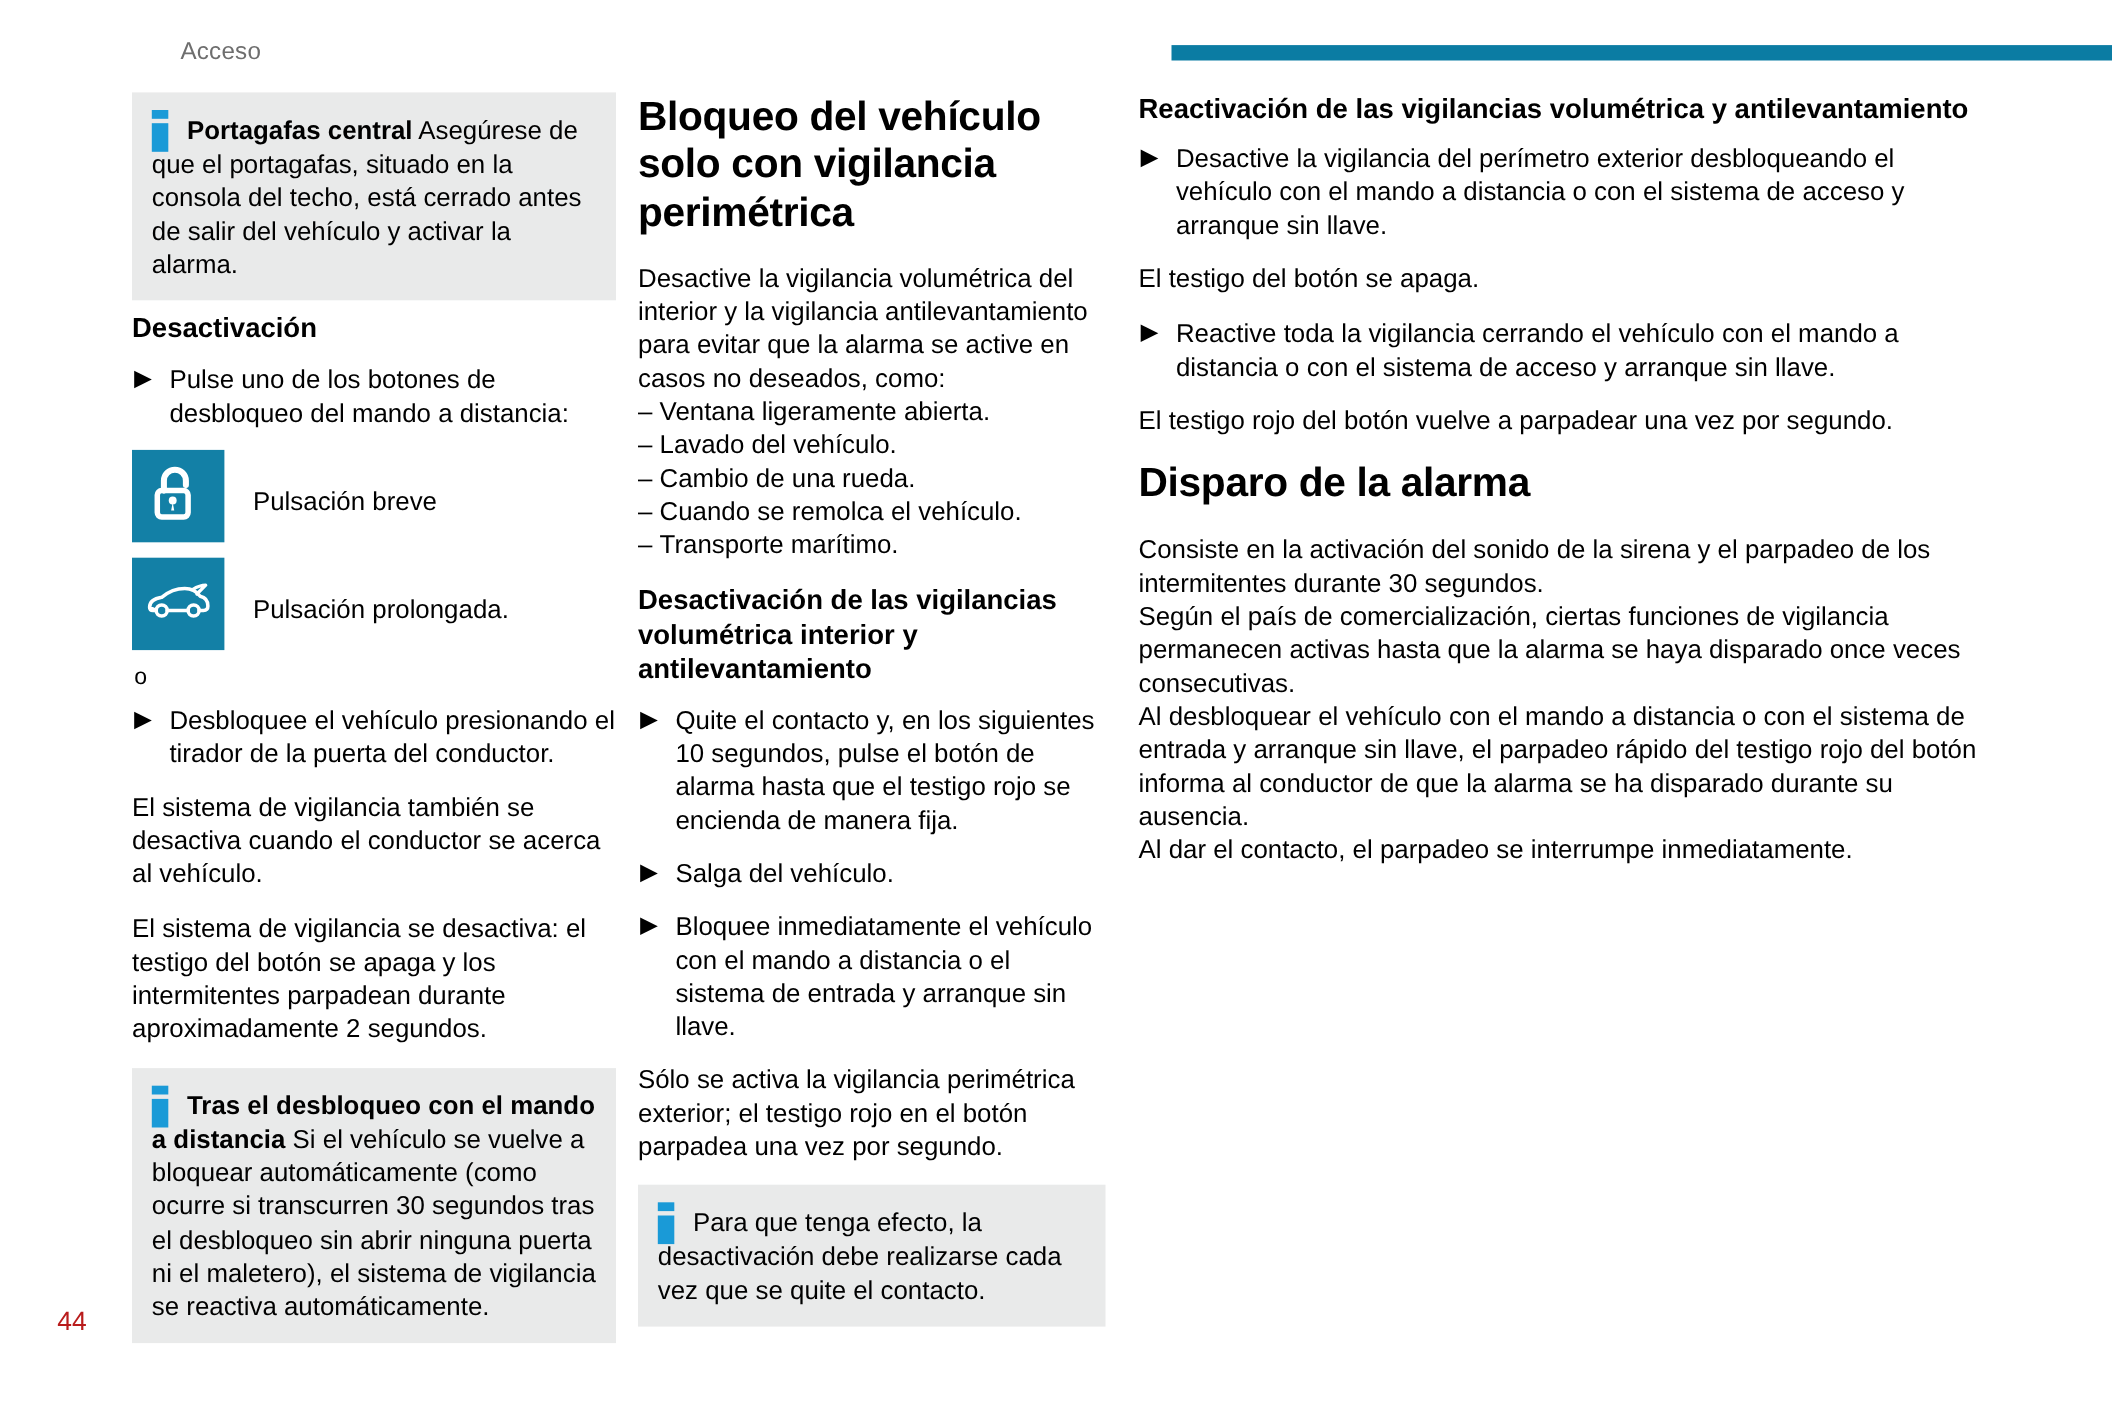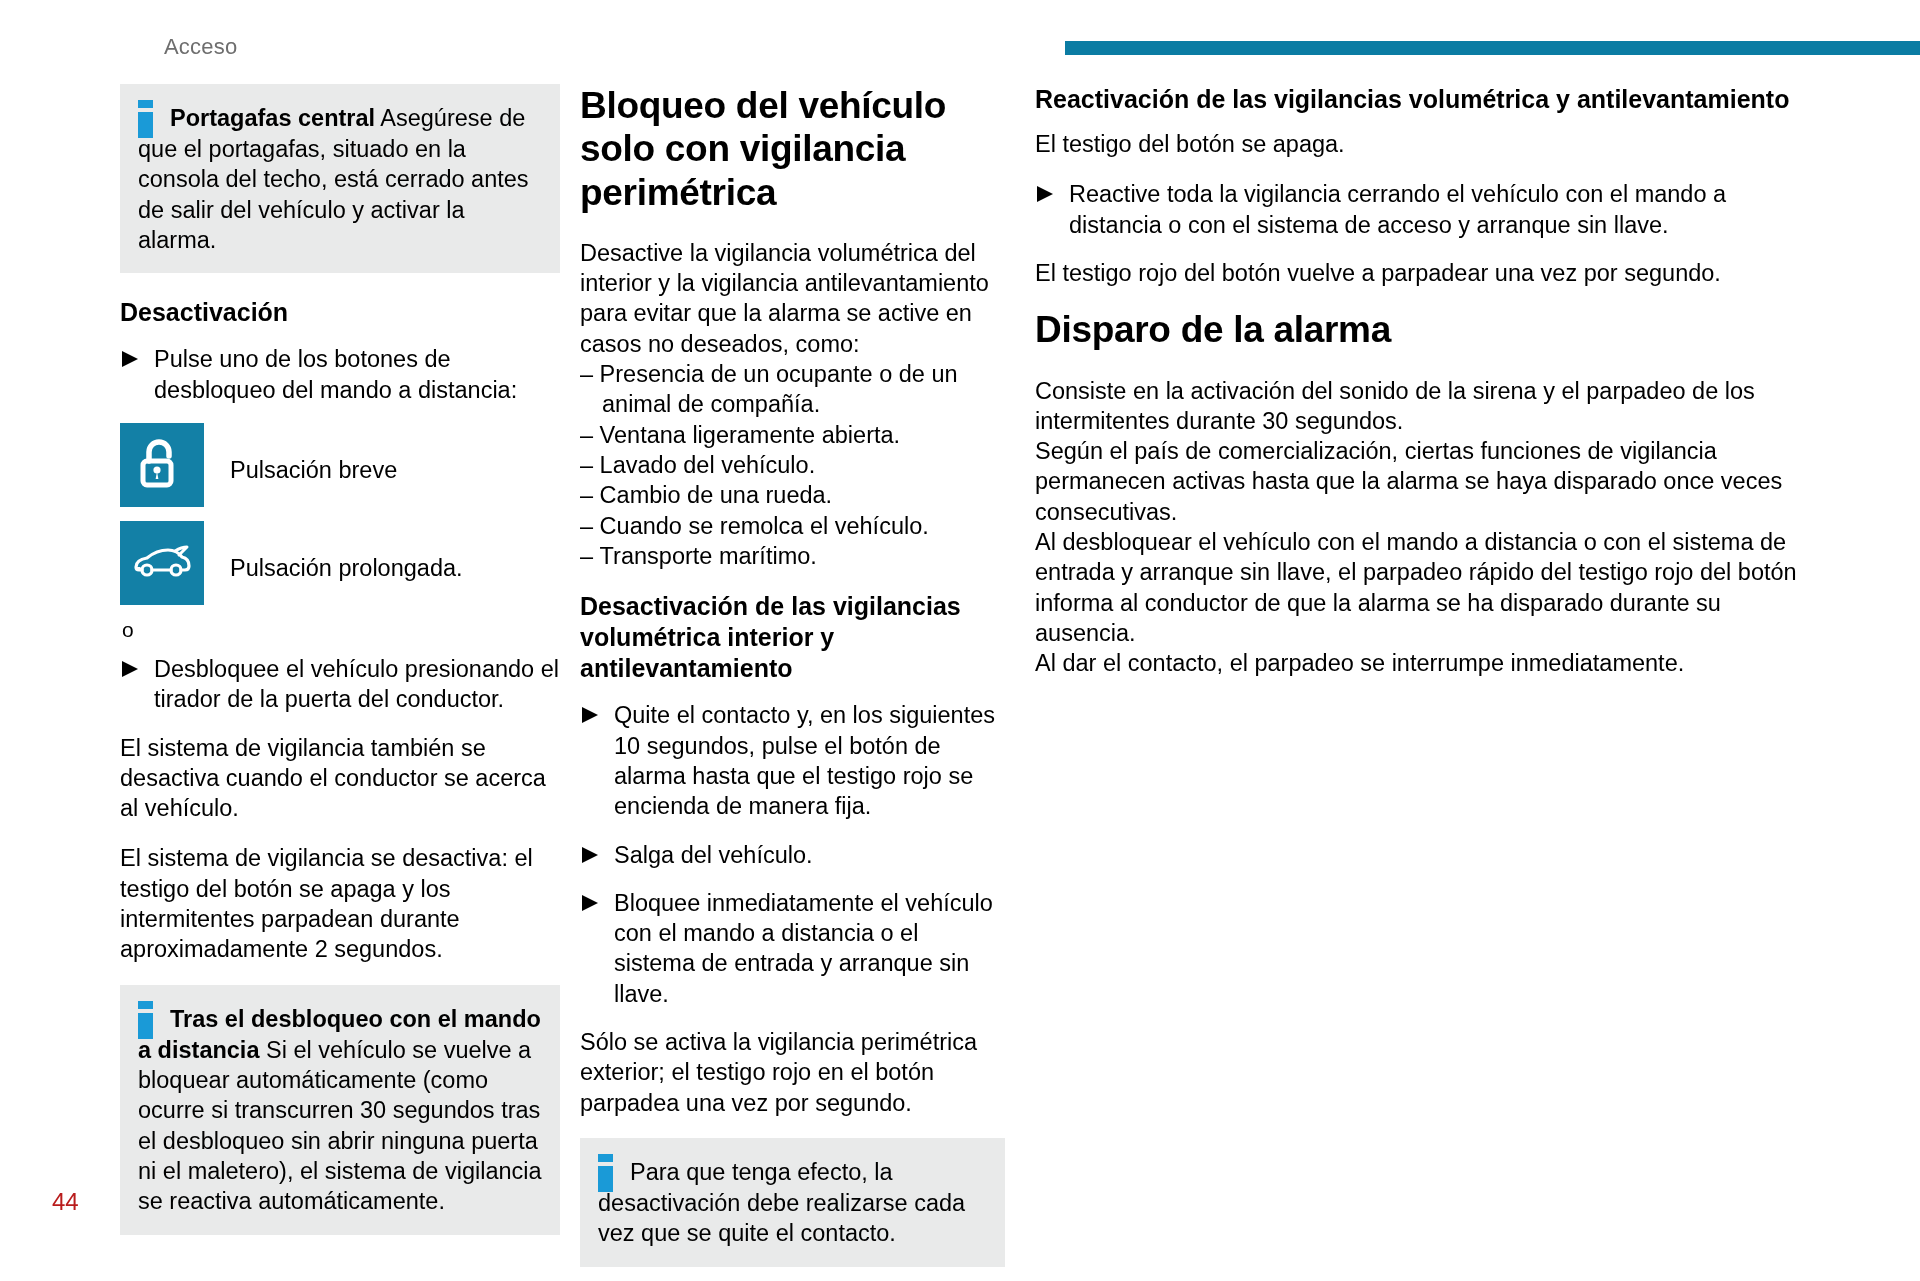--- a/index.html
+++ b/index.html
@@ -112,21 +112,21 @@
   .or-line {
     font-size: 21px;
     margin: 0 0 14px 2px;
     line-height: 1;
   }
 
   
   .infobox {
     background: #e9eaea;
     padding: 16px 18px 18px 18px;
-    margin: 0 0 24px 0;
+    margin: 0 0 10px 0;
     font-size: 23.5px;
     line-height: 1.29;
     position: relative;
   }
   .infobox .ibody { display: block; }
   .infobox .ititle {
     font-weight: bold;
   }
   .info-ico {
     display: inline-block;
@@ -263,21 +263,20 @@
 
   </div>
 
   <div class="col col-mid">
 
     <div class="h1">Bloqueo del vehículo solo con vigilancia perimétrica</div>
 
     <p class="body nogap">Desactive la vigilancia volumétrica del interior y la vigilancia antilevantamiento para evitar que la alarma se active en casos no deseados, como:</p>
 
     <div class="dash-list">
-      <span class="dash-item">Presencia de un ocupante o de un animal de compañía.</span>
       <span class="dash-item">Ventana ligeramente abierta.</span>
       <span class="dash-item">Lavado del vehículo.</span>
       <span class="dash-item">Cambio de una rueda.</span>
       <span class="dash-item">Cuando se remolca el vehículo.</span>
       <span class="dash-item">Transporte marítimo.</span>
     </div>
 
     <div class="h2">Desactivación de las vigilancias volumétrica interior y antilevantamiento</div>
 
     <div class="arrow-item">
@@ -312,20 +311,28 @@
         <span class="info-ico"></span><span>Para que tenga efecto, la desactivación debe realizarse cada vez que se quite el contacto.</span>
       </span>
     </div>
 
   </div>
 
   <div class="col col-right">
 
     <div class="h2 tight">Reactivación de las vigilancias volumétrica y antilevantamiento</div>
 
+    <div class="arrow-item">
+      <span class="tri">
+        <svg width="20" height="20" viewBox="0 0 20 20">
+            <polygon points="2,2 18,10 2,18" fill="#000"></polygon>
+          </svg>
+      </span>
+      <span class="txt">Desactive la vigilancia del perímetro exterior desbloqueando el vehículo con el mando a distancia o con el sistema de acceso y arranque sin llave.</span>
+    </div>
 
     <p class="body">El testigo del botón se apaga.</p>
 
     <div class="arrow-item">
       <span class="tri">
         <svg width="20" height="20" viewBox="0 0 20 20">
             <polygon points="2,2 18,10 2,18" fill="#000"></polygon>
           </svg>
       </span>
       <span class="txt">Reactive toda la vigilancia cerrando el vehículo con el mando a distancia o con el sistema de acceso y arranque sin llave.</span>

